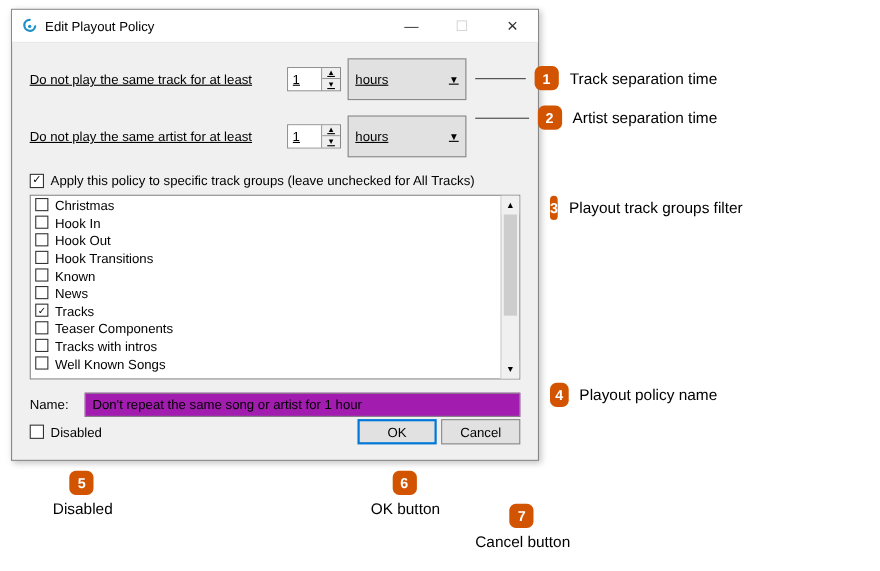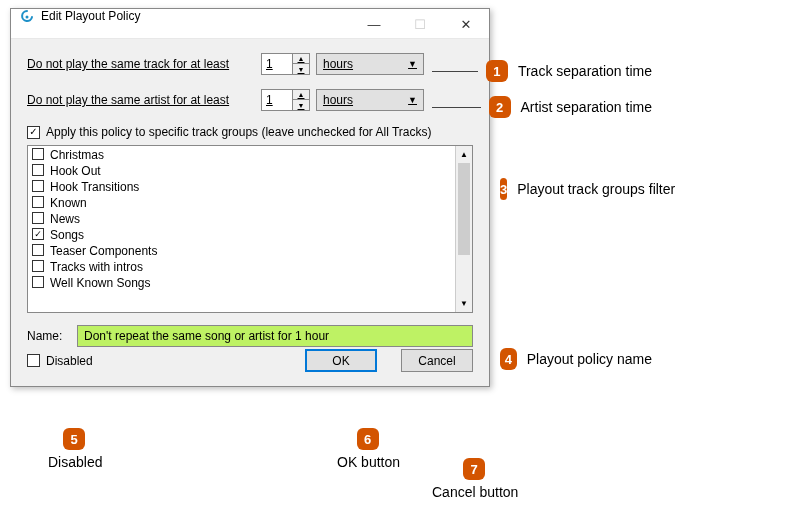--- a/index.html
+++ b/index.html
@@ -16,20 +16,21 @@
     position: absolute;
     left: 10px;
     top: 8px;
     width: 480px;
     background: #f0f0f0;
     border: 1px solid #888;
     box-shadow: 2px 2px 6px rgba(0,0,0,0.25);
   }
   .titlebar {
     display: flex;
+    align-items: center;
     height: 30px;
     background: #fff;
     border-bottom: 1px solid #e8e8e8;
   }
   .titlebar .icon {
     width: 16px; height: 16px;
     margin: 0 6px 0 8px;
     display:flex; align-items:center; justify-content:center;
   }
   .titlebar .title { flex: 1; font-size: 12px; }
@@ -55,21 +56,21 @@
   }
   .spin-btns { display:flex; flex-direction:column; border-left:1px solid #888; }
   .spin-btns div {
     width:16px; height:10px;
     display:flex;align-items:center;justify-content:center;
     font-size:7px; background:#efefef; line-height:1;
   }
   .spin-btns div:first-child { border-bottom:1px solid #888; }
   .select {
     margin-left:6px;
-    width:108px; height:22px;
+    width:108px; height:38px;
     border:1px solid #888; background:#e1e1e1;
     display:flex; align-items:center; justify-content:space-between;
     padding:0 6px; font:inherit;
   }
   .select .chev { font-size:9px; }
   .check-row { display:flex; align-items:center; margin:10px 0 6px 0; }
   .chk {
     width:13px; height:13px; border:1px solid #333; background:#fff;
     display:inline-flex; align-items:center; justify-content:center;
     margin-right:6px; font-size:10px; line-height:1;
@@ -92,28 +93,28 @@
     background:#f0f0f0; font-size:8px;
   }
   .sbar .track { flex:1; position:relative; }
   .sbar .thumb {
     position:absolute; left:2px; right:2px; top:0; height:70%;
     background:#cdcdcd;
   }
   .name-row { display:flex; align-items:center; margin-bottom:2px;justify-content:flex-end; }
   .name-row .nlbl { width:50px; }
   .name-input {
-    flex:1; height:22px; border:1px solid #888; background:#bef264;
+    flex:1; height:22px; border:1px solid #888; background:#a21caf;
     padding:0 6px; font:inherit; outline:none;
   }
   .bottom-row { display:flex; align-items:center; }
   .btn {
     width:72px; height:23px; border:1px solid #888; background:#e1e1e1;
     display:flex; align-items:center; justify-content:center;
-    font:inherit; margin-left:24px; cursor:default;
+    font:inherit; margin-left:4px; cursor:default;
   }
   .btn.primary { border:2px solid #0178d7; background:#e1e1e1; }
   
   .callout {
     position:absolute; display:flex; align-items:center;
     font-size:14px; color:#000;
   }
   .callout .line {
     flex:1; height:0; border-top:1px solid #444;
   }
@@ -185,37 +186,41 @@
     </div>
 
     <div class="groupbox">
       <div class="grouplist" id="grouplist">
           <div class="gitem">
             <span class="chk"></span>
             <span>Christmas</span>
           </div>
           <div class="gitem">
             <span class="chk"></span>
+            <span>Hook In</span>
+          </div>
+          <div class="gitem">
+            <span class="chk"></span>
             <span>Hook Out</span>
           </div>
           <div class="gitem">
             <span class="chk"></span>
             <span>Hook Transitions</span>
           </div>
           <div class="gitem">
             <span class="chk"></span>
             <span>Known</span>
           </div>
           <div class="gitem">
             <span class="chk"></span>
             <span>News</span>
           </div>
           <div class="gitem">
             <span class="chk">✓</span>
-            <span>Songs</span>
+            <span>Tracks</span>
           </div>
           <div class="gitem">
             <span class="chk"></span>
             <span>Teaser Components</span>
           </div>
           <div class="gitem">
             <span class="chk"></span>
             <span>Tracks with intros</span>
           </div>
           <div class="gitem">

